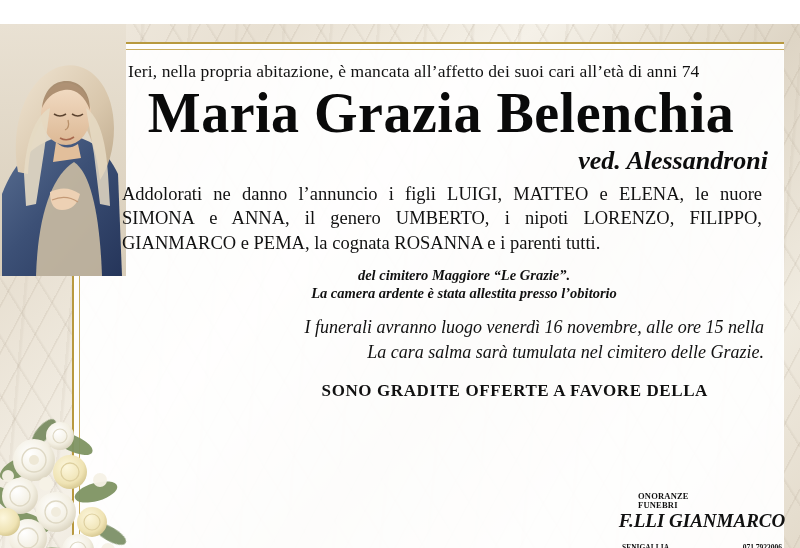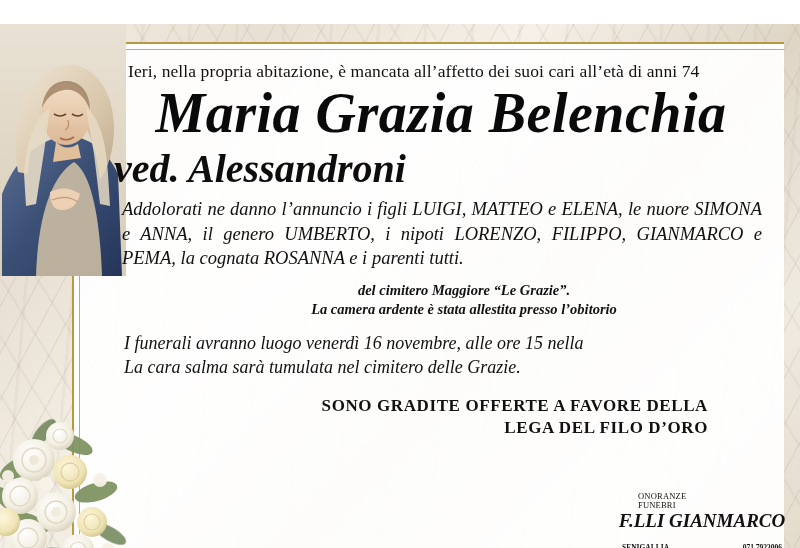--- a/index.html
+++ b/index.html
@@ -105,36 +105,34 @@
 
   .name {
     text-align: center;
     font-size: 56px;
     font-weight: bold;
     letter-spacing: 0.5px;
     color: #0a0a0a;
     margin: 2px 0 0 0;
     line-height: 1.05;
     white-space: nowrap;
-    font-style: italic;
   }
 
   .subname {
-    text-align: left;
-    font-size: 40px;
+    text-align: right;
+    font-size: 26px;
     font-weight: bold;
     font-style: italic;
     color: #0d0d0d;
     margin: 4px 0 2px 0;
     line-height: 1.1;
   }
 
   .relatives {
     font-size: 18.5px;
-    font-style: italic;
     line-height: 1.33;
     color: #111;
     text-align: justify;
     text-align-last: left;
     margin: 6px 6px 0 8px;
   }
 
   .place-date {
     text-align: center;
     font-size: 16px;
@@ -152,21 +150,21 @@
     line-height: 1.3;
     color: #111;
     margin: 10px 0 0 46px;
   }
 
   .funeral {
     font-size: 18px;
     font-style: italic;
     line-height: 1.35;
     color: #111;
-    text-align: left;
+    text-align: right;
     margin: 12px 4px 0 10px;
   }
 
   .offers {
     text-align: right;
     font-size: 17px;
     font-weight: bold;
     line-height: 1.25;
     color: #111;
     letter-spacing: 0.6px;
@@ -177,21 +175,21 @@
   .agency {
     position: absolute;
     right: 14px;
     bottom: 8px;
     width: 168px;
     text-align: center;
     color: #111;
   }
   .agency-top {
     font-size: 8.5px;
-    font-weight: normal;
+    font-weight: bold;
     letter-spacing: 0.2px;
     line-height: 1.05;
     text-align: left;
     margin-left: 20px;
   }
   .agency-name {
     font-family: "Liberation Serif", serif;
     font-size: 19px;
     font-weight: bold;
     font-style: italic;
@@ -350,21 +348,20 @@
       <div>La camera ardente è stata allestita presso l’obitorio</div>
     </div>
 
     <div class="funeral">
       <div>I funerali avranno luogo venerdì 16 novembre, alle ore 15 nella</div>
       <div>La cara salma sarà tumulata nel cimitero delle Grazie.</div>
     </div>
 
     <div class="offers">
       <div>SONO GRADITE OFFERTE A FAVORE DELLA</div>
-      <div>LEGA DEL FILO D’ORO</div>
     </div>
 
   </div>
 
   <div class="agency">
     <div class="agency-top">
       <div>ONORANZE</div>
       <div>FUNEBRI</div>
     </div>
     <div class="agency-name">F.LLI GIANMARCO</div>

